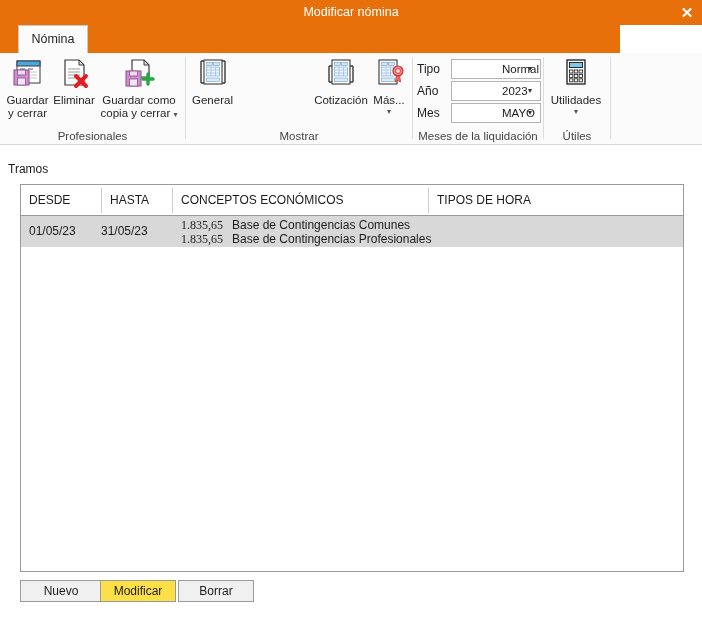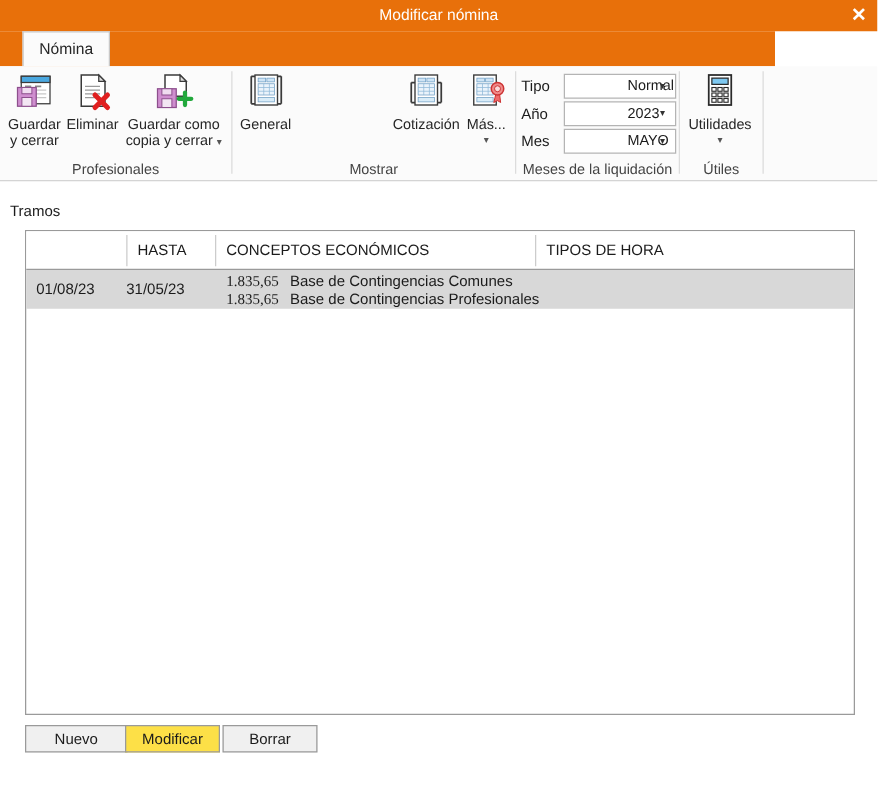--- a/index.html
+++ b/index.html
@@ -420,30 +420,31 @@
   </div>
 
   <div class="grp-label" style="left:544px; width:66px;">Útiles</div>
 </div>
 
 <div class="content-label">Tramos</div>
 
 <div class="grid-panel">
 
   <div class="grid-head">
+    <div class="gh-cell" style="left:0px;   width:80px;">DESDE</div>
     <div class="gh-div" style="left:80px;"></div>
     <div class="gh-cell" style="left:81px;  width:70px;">HASTA</div>
     <div class="gh-div" style="left:151px;"></div>
     <div class="gh-cell" style="left:152px; width:255px;">CONCEPTOS ECONÓMICOS</div>
     <div class="gh-div" style="left:407px;"></div>
     <div class="gh-cell" style="left:408px; width:254px;">TIPOS DE HORA</div>
   </div>
 
   <div class="grid-row">
-    <div class="gr-desde">01/08/23</div>
+    <div class="gr-desde">01/05/23</div>
     <div class="gr-hasta">31/05/23</div>
     <div class="gr-concepts">
       <div class="cline">
         <span class="amt">1.835,65</span><span class="dsc">Base de Contingencias Comunes</span>
       </div>
       <div class="cline">
         <span class="amt">1.835,65</span><span class="dsc">Base de Contingencias Profesionales</span>
       </div>
     </div>
     <div style="position:absolute; left:416px; top:0; height:31px; line-height:31px; font-size:12px;"></div>

